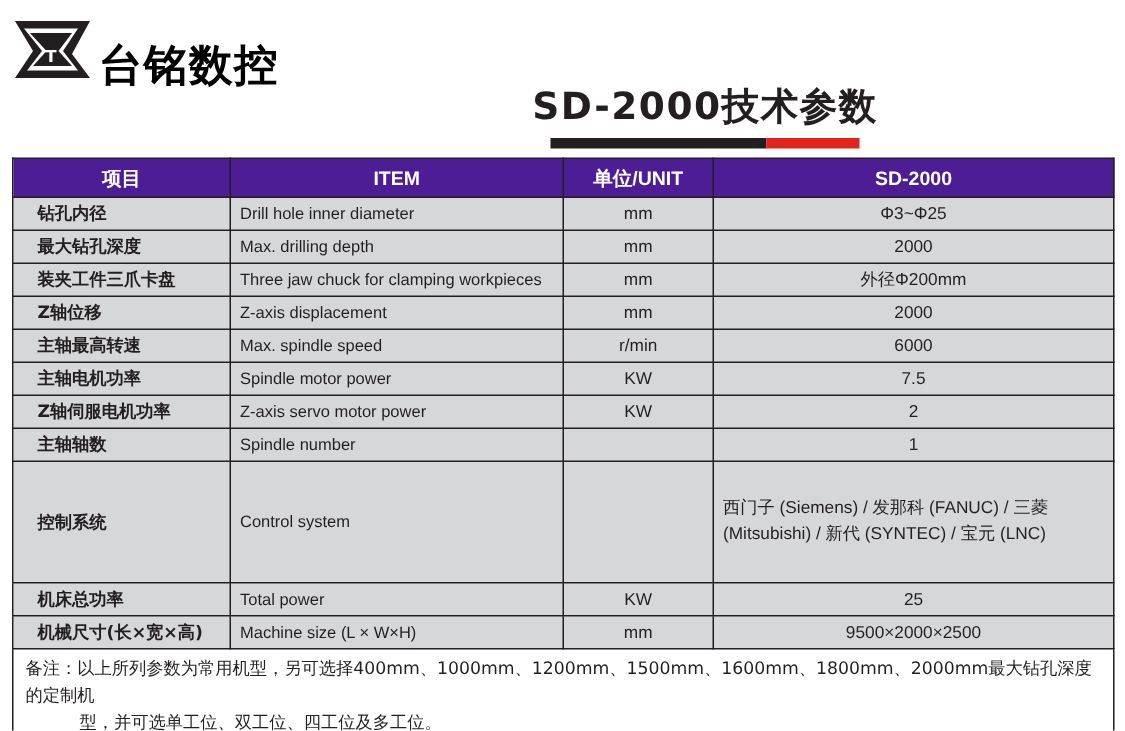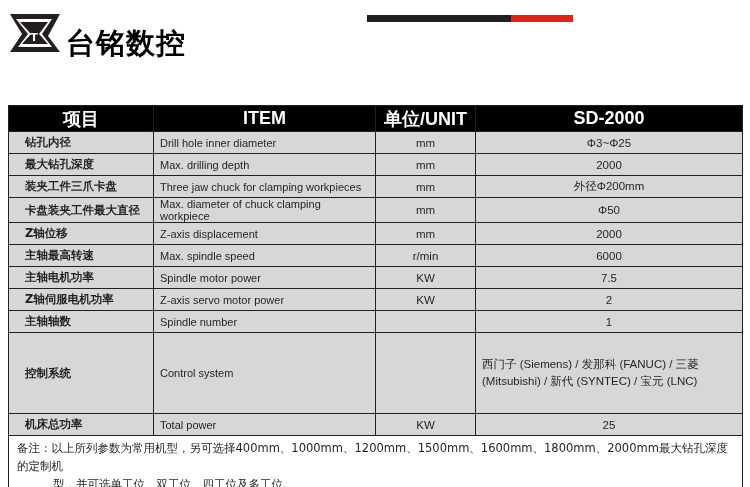--- a/index.html
+++ b/index.html
@@ -96,25 +96,25 @@
     border-collapse: collapse;
     table-layout: fixed;
   }
   .spec-table td, .spec-table th {
     border: 1px solid #231f20;
     font-size: 11.5px;
     padding: 0 6px;
     vertical-align: middle;
   }
   .spec-table thead th {
-    background: #000000;
+    background: #4c1d95;
     color: #ffffff;
     font-weight: bold;
     height: 25px;
-    font-size: 18px;
+    font-size: 13px;
     text-align: center;
   }
   .col-item  { width: 145px; }
   .col-eng   { width: 222px; }
   .col-unit  { width: 100px; }
   .col-value { width: 267px; }
 
   tbody tr td {
     height: 21px;
     background: #d6d7d9;
@@ -167,20 +167,21 @@
         <polygon points="2,4 52,4 40,26 52,42 2,42 14,24" fill="#231f20"></polygon>
         <polygon points="8,9 44,9 34,24 44,37 10,37 20,24" fill="#ffffff"></polygon>
         <polygon points="12,12 40,12 31,24 40,34 14,34 23,24" fill="#231f20"></polygon>
         <text x="26" y="31" font-family="DejaVu Sans, sans-serif" font-size="11" font-weight="bold" fill="#ffffff" text-anchor="middle">T</text>
       </svg>
     </div>
     <div class="logo-cn">台铭数控</div>
   </div>
 
   <div class="title-wrap">
+    <div class="main-title">SD-2000技术参数</div>
     <div class="title-underline">
       <div class="seg-dark"></div>
       <div class="seg-red"></div>
     </div>
   </div>
 
   <table class="spec-table">
     <colgroup>
       <col class="col-item">
       <col class="col-eng">
@@ -208,26 +209,20 @@
           <td class="c-unit">mm</td>
           <td class="c-value">2000</td>
         </tr>
         <tr>
           <td class="c-item">装夹工件三爪卡盘</td>
           <td class="c-eng">Three jaw chuck for clamping workpieces</td>
           <td class="c-unit">mm</td>
           <td class="c-value">外径Φ200mm</td>
         </tr>
         <tr>
-          <td class="c-item">卡盘装夹工件最大直径</td>
-          <td class="c-eng">Max. diameter of chuck clamping workpiece</td>
-          <td class="c-unit">mm</td>
-          <td class="c-value">Φ50</td>
-        </tr>
-        <tr>
           <td class="c-item">Z轴位移</td>
           <td class="c-eng">Z-axis displacement</td>
           <td class="c-unit">mm</td>
           <td class="c-value">2000</td>
         </tr>
         <tr>
           <td class="c-item">主轴最高转速</td>
           <td class="c-eng">Max. spindle speed</td>
           <td class="c-unit">r/min</td>
           <td class="c-value">6000</td>
@@ -255,20 +250,26 @@
           <td class="c-eng">Control system</td>
           <td class="c-unit"></td>
           <td class="c-value">西门子 (Siemens) / 发那科 (FANUC) / 三菱 (Mitsubishi) / 新代 (SYNTEC) / 宝元 (LNC)</td>
         </tr>
         <tr>
           <td class="c-item">机床总功率</td>
           <td class="c-eng">Total power</td>
           <td class="c-unit">KW</td>
           <td class="c-value">25</td>
         </tr>
+        <tr>
+          <td class="c-item">机械尺寸(长×宽×高)</td>
+          <td class="c-eng">Machine size (L × W×H)</td>
+          <td class="c-unit">mm</td>
+          <td class="c-value">9500×2000×2500</td>
+        </tr>
         <tr class="note-row">
           <td colspan="4">
             <div>备注：以上所列参数为常用机型，另可选择400mm、1000mm、1200mm、1500mm、1600mm、1800mm、2000mm最大钻孔深度的定制机</div>
             <div style="padding-left: 36px;">型，并可选单工位、双工位、四工位及多工位。</div>
           </td>
         </tr>
       </tbody>
   </table>
 </div>
 

